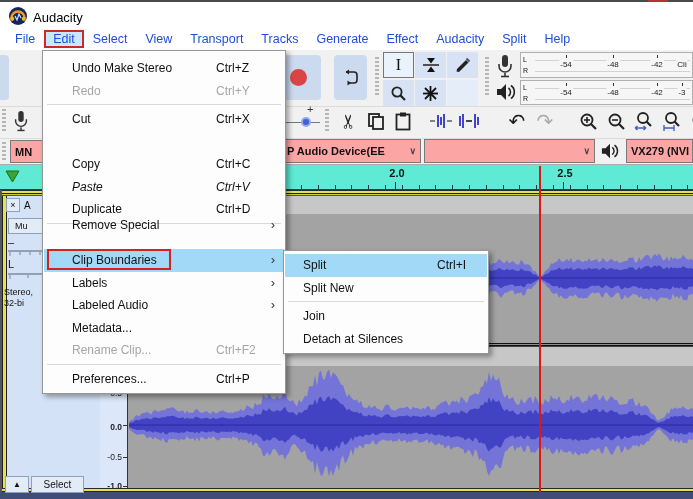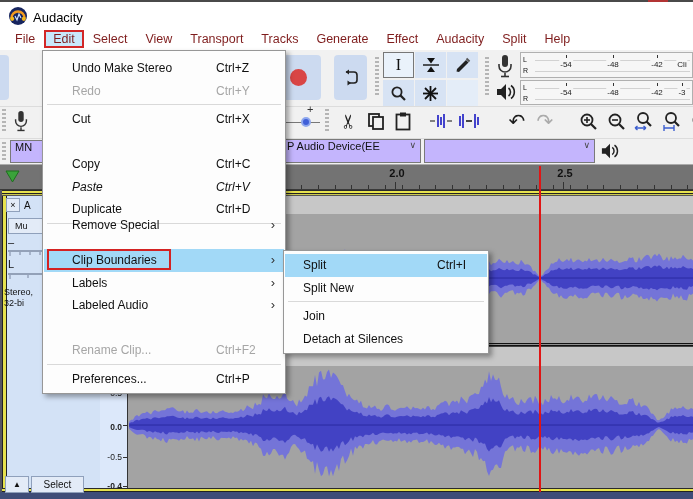--- a/index.html
+++ b/index.html
@@ -7,41 +7,41 @@
        font-family:"Liberation Sans",sans-serif;color:#111;-webkit-font-smoothing:antialiased;}
   .abs{position:absolute;}
   
   #top-strip{left:0;top:0;width:693px;height:2px;background:#4a4a4a;}
   #top-strip-red{left:648px;top:0;width:20px;height:2px;background:#b23434;}
   
   #titlebar{left:0;top:2px;width:693px;height:26px;background:#fff;}
   #app-title{left:33px;top:8px;font-size:13px;color:#000;}
   
   #menubar{left:0;top:28px;width:693px;height:22px;background:#fff;display:flex;align-items:center;padding-left:6px;box-sizing:border-box;}
-  .mb-item{font-size:12.5px;padding:2px 9px;color:#7f1d1d;white-space:nowrap;}
+  .mb-item{font-size:12.5px;padding:2px 9px;color:#1d4ed8;white-space:nowrap;}
   .mb-item.active{background:#c9e8fb;border:2px solid #d22727;padding:0 7px;}
   
   #toolbars{left:0;top:50px;width:693px;height:115px;background:#f1f1f1;}
   .tb-sep-h{background:#dcdcdc;height:1px;}
   .grip{width:4px;background:repeating-linear-gradient(180deg,#b5b5b5 0 2px,transparent 2px 4px);}
   .tb-btn{background:#ccdaf0;border-radius:4px;}
   .tool-cell{width:31px;height:26px;background:#d7e3f4;display:flex;align-items:center;justify-content:center;}
   .tool-cell.sel{background:#eaf2fb;border:1px solid #777;box-sizing:border-box;}
   .ed-btn{width:26px;height:26px;display:flex;align-items:center;justify-content:center;}
   .glyph{font-size:17px;color:#1c1c1c;line-height:1;}
   .glyph.dis{color:#ababab;}
-  .dd{background:#c4b5fd;border:1px solid #7a7a7a;box-sizing:border-box;font-size:11px;display:flex;align-items:flex-start;padding:0 4px;white-space:nowrap;overflow:hidden;}
+  .dd{background:#fca5a5;border:1px solid #7a7a7a;box-sizing:border-box;font-size:11px;display:flex;align-items:center;padding:0 4px;white-space:nowrap;overflow:hidden;font-weight:bold;}
   .dd .chev{margin-left:auto;color:#444;font-size:9px;}
   .meter-box{background:#f6f6f6;border:1px solid #b0b0b0;box-sizing:border-box;overflow:hidden;}
   .meter-lr{position:absolute;left:2px;font-size:7px;color:#111;line-height:1;}
   .meter-line{position:absolute;left:14px;right:2px;height:1px;background:#d2d2d2;}
   .meter-num{position:absolute;font-size:8px;color:#222;background:#f6f6f6;padding:0 1px;transform:translateX(-50%);}
   .meter-tick{position:absolute;width:1px;height:3px;background:#333;top:2px;}
   
-  #timeline{left:0;top:165px;width:693px;height:25px;background:#737373;border-bottom:1px solid #3a3a3a;box-sizing:border-box;}
+  #timeline{left:0;top:165px;width:693px;height:25px;background:#5eead4;border-bottom:1px solid #3a3a3a;box-sizing:border-box;}
   .tl-tick{position:absolute;bottom:0;width:1px;height:4px;background:#333;}
   .tl-tick.major{height:7px;}
   .tl-label{position:absolute;top:2px;font-size:11px;font-weight:bold;color:#111;transform:translateX(-50%);}
   
   .band{position:absolute;}
   #panel{left:2px;top:190px;width:98px;height:302px;background:#d3e2f6;}
   #panel-stripe{left:2px;top:190px;width:6px;height:302px;
      background:linear-gradient(90deg,#222 0 1px,#e6e24e 1px 4px,#222 4px 5px,#d3e2f6 5px);}
   #vruler{left:100px;top:190px;width:28px;height:302px;background:#dce8fa;border-right:1px solid #333;box-sizing:border-box;}
   .vr-label{position:absolute;right:5px;font-size:8.5px;color:#222;transform:translateY(-50%);}
@@ -304,20 +304,23 @@
     <span class="chev">∨</span>
   </div>
   <div class="abs dd" style="left:424px;top:139px;width:171px;height:24px">
     <span class="chev">∨</span>
   </div>
   <svg class="abs" style="left:600px;top:142px" width="20" height="18" viewBox="0 0 22 20">
     <path d="M2,7 H6 L11,2 V18 L6,13 H2 Z" fill="#222"></path>
     <path d="M13.5,6 A5,5 0 0 1 13.5,14" fill="none" stroke="#222" stroke-width="1.6"></path>
     <path d="M16,3.5 A8,8 0 0 1 16,16.5" fill="none" stroke="#222" stroke-width="1.6"></path>
   </svg>
+  <div class="abs dd" style="left:626px;top:139px;width:67px;height:24px">
+    <span>VX279 (NVI</span>
+  </div>
 
   <div class="abs" id="timeline">
     <svg class="abs" style="left:5px;top:5px" width="15" height="13" viewBox="0 0 15 13">
       <path d="M1,1 L14,1 L7.5,12 Z" fill="#3aa33a" stroke="#1f6f1f" stroke-width="1"></path>
     </svg>
   <div class="tl-tick" style="left: 133px;"></div>
       <div class="tl-tick" style="left: 149.8px;"></div>
       <div class="tl-tick" style="left: 166.6px;"></div>
       <div class="tl-tick" style="left: 183.4px;"></div>
       <div class="tl-tick" style="left: 200.2px;"></div>
@@ -359,21 +362,21 @@
   <div class="abs" style="left:0;top:190px;width:2px;height:302px;background:#565660"></div>
   <div class="abs" id="panel"></div>
   <div class="abs" id="panel-stripe"></div>
   <div class="abs" id="vruler">
       <span class="vr-label" style="top: 203px;">0.5</span>
       <div class="vr-tick" style="top: 203px;"></div>
       <span class="vr-label b" style="top: 237px;">0.0</span>
       <div class="vr-tick" style="top: 235px;"></div>
       <span class="vr-label" style="top: 267px;">-0.5</span>
       <div class="vr-tick" style="top: 267px;"></div>
-      <span class="vr-label b" style="top: 296px;">-0.4</span>
+      <span class="vr-label b" style="top: 296px;">-1.0</span>
       <div class="vr-tick" style="top: 296px;"></div>
     </div>
 
   <div class="abs" style="left:128px;top:190px;width:565px;height:302px;background:#a3a3a3"></div>
   <div class="abs band stripe-h" style="top:190px;height:6px"></div>
   <div class="abs band" style="left:128px;top:196px;width:565px;height:18px;background:#c7c7c7"></div>
   <svg class="abs" id="wave-upper" style="left:128px;top:214px" width="565" height="129">
       <polygon points="155,48.98270894201007 157,45.97341944221358 159,49.34713632422078 161,49.53120849384071 163,49.11515441340096 165,48.43390806817915 167,50.92732859229831 169,52.62330272933049 171,48.97560887076585 173,51.60955784193799 175,50.339362143318404 177,48.525150168239435 179,49.885366850059945 181,46.07264782019355 183,47.25776076590078 185,48.61424604756894 187,45.6500368194166 189,50.49789120988741 191,46.61725138848989 193,46.96247642992315 195,50.290550829111886 197,50.73950018094154 199,48.12111418204408 201,46.96707804904959 203,48.74155957550816 205,45.37172478706416 207,44.23195072555092 209,43.40192073940318 211,43.31330777275333 213,41.99529792005606 215,36.68283698883354 217,35.444753683755174 219,41.87145115822554 221,41.392739826855085 223,46.394690895114095 225,48.55959369522118 227,48.52837691086907 229,47.199535192920955 231,49.5032239678323 233,47.37387728703423 235,51.5370467099916 237,51.70735973289003 239,50.202390718502926 241,44.894310268999504 243,45.65032099797832 245,42.3246365391112 247,38.190440774804344 249,40.58536572655534 251,39.93166210035522 253,44.97511050177459 255,44.205280571371944 257,41.83110379976414 259,42.398314192943744 261,44.979708040582636 263,49.399386885924656 265,49.60392005072863 267,49.911127114050515 269,48.090396476725736 271,47.147328695440315 273,47.43853262505406 275,47.47473197638415 277,46.209767756990516 279,43.65555119109749 281,44.54947262456182 283,44.99647424348931 285,38.43456036511809 287,38.921562693965626 289,39.13354240320566 291,41.318079126003845 293,44.3291550453086 295,43.16913449634171 297,46.984934553278755 299,45.01967388945846 301,46.16924419341477 303,50.627770895835944 305,49.98503131282438 307,51.41588158461157 309,48.5827131281402 311,48.58255605594969 313,47.62829692921278 315,47.60612236938011 317,46.5688474466517 319,47.47706478814486 321,50.841369872657026 323,47.96404835442823 325,46.87795128558936 327,47.827909572110514 329,47.48564649693783 331,50.20981059226415 333,45.94379263106984 335,47.97053542900587 337,49.86595693216301 339,51.73491251868697 341,48.268493419190406 343,47.369383665874835 345,47.051150562658435 347,46.33255777749095 349,47.13986294301134 351,47.85282216667791 353,46.18331526139713 355,48.225585623960015 357,47.18836498004307 359,49.99429182504661 361,47.096757582088465 363,51.146548061019196 365,48.923120440075735 367,49.22801701820893 369,47.82736197463237 371,44.78870249785464 373,46.45335473185247 375,48.485071587937654 377,49.08412791192584 379,46.010368573810204 381,49.2296982988934 383,48.302147540254516 385,47.02279697406986 387,49.36037456396334 389,50.59468233001698 391,50.467171995127224 393,45.74135319195311 395,48.31592946346966 397,50.765260689272836 399,50.17901546453279 401,50.70472307262942 403,52.62245301414388 405,57.15733007923247 407,56.722163827674734 409,59.47569413951784 411,62.16548925040104 413,61.96289122437872 415,60.41481592406705 417,56.935532210925594 419,55.666011859193446 421,54.1323961391559 423,49.13960910108301 425,49.75787892961968 427,48.125703239341036 429,47.784638951375385 431,43.91991793728084 433,47.02441791653726 435,47.90862870169076 437,46.77315816500655 439,45.12202019606694 441,47.135975419057075 443,43.81031397767764 445,48.48568454000808 447,47.42633282174617 449,45.715897404753235 451,45.38214327095821 453,47.056577368994056 455,48.126471073637155 457,46.51541325593344 459,47.47746781678288 461,43.903745460781735 463,47.3682064007225 465,46.39842374930444 467,45.65529460909627 469,45.25437536619529 471,48.51203709125519 473,46.90091884108422 475,43.64142489483757 477,46.43703445546012 479,48.01214686205862 481,46.451338775863874 483,44.71661325345747 485,46.35907224968811 487,47.52531309548945 489,46.49395250273976 491,49.03853379747831 493,48.46545323792259 495,47.6710109336047 497,46.88524764884403 499,47.3659577226758 501,43.39330565251596 503,43.88271689519581 505,43.31661107936017 507,48.13169891833793 509,48.33739527936815 511,43.06195013529155 513,46.94753119073445 515,44.27720552154295 517,42.04785039999038 519,40.68371560987569 521,41.525076765194534 523,45.40946066922508 525,41.85266400473887 527,39.946888846616076 529,42.16911832841672 531,39.5675237127929 533,42.025636334937744 535,46.49433066731934 537,45.87242698426209 539,42.4520905743829 541,47.40976557307994 543,42.22148111576345 545,45.498279581468836 547,43.3369666352516 549,45.61153835390657 551,44.45541146149672 553,44.5774620661784 555,40.85067773913578 557,43.27645806229404 559,45.25387456911926 561,45.747421003422595 563,44.7436881675105 565,46.4529129596427 565,79.62456813036557 563,81.1158992657707 561,80.05958774772103 559,86.50482978547147 557,86.111889651824 555,85.72885815771949 553,81.13485782944747 551,84.86697394386866 549,81.94371234979332 547,83.85640708503001 545,79.47657601352218 543,85.4581738713053 541,85.72396496696979 539,83.7045646423366 537,84.04959572000755 535,83.68880665798224 533,83.25497652580212 531,84.73771243053523 529,87.61025965779861 527,85.3372274837492 525,85.11899326871931 523,82.51220556139126 521,86.49991167327389 519,84.10732777358182 517,84.89836781427215 515,85.04523781465986 513,81.6833371915156 511,83.95729328936432 509,80.74412080683801 507,80.52991260091653 505,79.43904230392259 503,81.83865411229078 501,83.3744622696666 499,83.90638402806093 497,81.12228618478551 495,85.04486151638065 493,85.48459919716223 491,78.96675073575462 489,78.80693600393343 487,80.5749684680546 485,83.05988424635842 483,83.67795317790927 481,81.39867056470935 479,78.64584264553166 477,78.66286975105274 475,83.41457538349573 473,82.16369885326654 471,78.58618165188422 469,78.74081011024649 467,79.50271083081904 465,78.5967340182046 463,79.24122324734694 461,81.84679694270436 459,84.29742007643682 457,84.12393799298059 455,84.85027196255848 453,83.48143270254991 451,84.46716866026819 449,82.49230856508855 447,80.1856304496184 445,82.72425414354936 443,81.49484911031378 441,82.2659542510801 439,84.68671508225194 437,84.77079542531666 435,84.0514648570302 433,81.21971766831307 431,83.85370154025847 429,79.08142142783332 427,79.75385125500324 425,79.83645875600621 423,77.75589297592931 421,73.85553716615075 419,73.00442037883029 417,69.71041987302341 415,68.46591845690087 413,66.02077190721454 411,65.9305589607358 409,68.4591165042445 407,70.9611806461215 405,72.70731591116824 403,75.40616553880487 401,74.40633110431897 399,75.13265261732988 397,80.6621695032969 395,81.64094523926323 393,78.22684937189445 391,79.47261079093758 389,78.68002760224988 387,80.93289269951377 385,76.29456175420745 383,76.42635747287873 381,77.18084139289962 379,78.73748090828303 377,78.69098799360799 375,81.33987623792724 373,83.76914630430377 371,81.39947713034275 369,78.13701028260577 367,77.08680379297365 365,77.27017162964847 363,77.3400236304005 361,79.99333046920991 359,79.64217456511423 357,77.17527206685239 355,78.91892973890528 353,79.37402728021964 351,82.31933804766275 349,78.59254388033587 347,77.16178358411271 345,81.78526627657644 343,79.73046433505334 341,77.76424613282911 339,79.21529741843332 337,81.34012922119851 335,78.56830645264068 333,79.10210269286247 331,78.34381781893796 329,78.70592705937533 327,79.80224455349612 325,79.84976810891607 323,81.62620884930345 321,78.28514266574922 319,78.82335832781388 317,80.99837479733765 315,78.19743808386764 313,78.86117235955788 311,77.45088510879137 309,79.88245490191935 307,80.72910392812841 305,79.79274055575098 303,78.54777519241185 301,81.77335102316916 299,78.44612889668718 297,81.60209008681832 295,84.4965416115388 293,86.18339404080737 291,89.15516418593492 289,85.4428692922294 287,86.64413415924733 285,84.95523952957709 283,86.31924703108118 281,82.52881166818946 279,83.7390324721389 277,79.48073971702087 275,79.30489450059974 273,80.17096543992955 271,77.32531737559917 269,80.65517551640545 267,79.6728174301718 265,80.41581832866054 263,77.89444963537967 261,79.18429916755328 259,80.32880334660504 257,81.3449397246724 255,82.05903184781533 253,84.99001420959272 251,88.45454950776758 249,92.39755456830486 247,89.43158244541094 245,81.89889040587147 243,83.40799332436627 241,82.6694241589047 239,79.83118542944017 237,77.49734956943198 235,80.59397683828303 233,78.23691843220355 231,77.83077658573502 229,79.75333814510968 227,77.57151160739086 225,82.61755264478262 223,78.97007555717708 221,86.44782003205775 219,92.02551334734474 217,96.78708978683873 215,85.08132902863323 213,82.67653177618757 211,85.34460493828166 209,80.55408237805068 207,81.37530632430253 205,82.16875311957187 203,78.57258369010891 201,79.8572179443897 199,76.32768996039393 197,76.22132263581594 195,78.84284574718723 193,80.10783981082446 191,78.8108902252377 189,76.90261287416833 187,81.88620902450576 185,78.28049228266129 183,80.15352229261477 181,80.03530036314484 179,80.74769219725393 177,77.40297599310941 175,78.314445613068 173,79.26989784436813 171,78.0633299034199 169,77.59132987702264 167,75.77501473148523 165,76.01927790078746 163,77.75018447842668 161,80.58297229009142 159,80.57351273730671 157,81.90565515227414 155,78.44727816941682" fill="#7474d8"></polygon>
       <polygon points="155,56.19100864984524 157,54.62617810995106 159,56.380510888594806 161,56.47622841679717 163,56.2598802949685 165,55.90563219545316 167,57.20221086799512 169,58.084117419251854 171,56.18731661279824 173,57.556970077807755 175,56.89646831452557 177,55.953078087484506 179,56.66039076203117 181,54.67777686650065 183,55.29403559826841 185,55.99940794473585 187,54.45801914609663 189,56.978903429141454 191,54.96097072201475 193,55.14048774356004 195,56.87108643113818 197,57.1045400940896 199,55.74297937466292 201,55.142880585505786 203,56.06561097926424 205,54.31329688927336 207,53.72061437728648 209,53.28899878448965 211,53.24292004183173 213,52.55755491842915 215,49.79507523419345 217,49.15127191555269 219,52.49315460227728 221,52.24422470996464 223,54.84523926545933 225,55.97098872151501 227,55.954755993651915 229,55.2637583003189 231,56.461676463272795 233,55.354416189257805 235,57.51926428919563 237,57.60782706110282 239,56.82524317362152 241,54.06504133987974 243,54.45816691894873 245,52.72881100033782 247,50.579029202898255 249,51.82439017780878 251,51.48446429218471 253,54.10705746092279 255,53.70674589711341 257,52.472173975877354 259,52.767123380330744 261,54.10944818110297 263,56.40768118068082 265,56.51403842637889 267,56.67378609930627 269,55.727006167897386 271,55.236610921628966 273,55.38803696502811 275,55.40686062771976 277,54.749079233635065 279,53.42088661937069 281,53.88572576477215 283,54.11816660661444 285,50.7059713898614 287,50.959212600862124 289,51.06944204966695 291,52.205401145522 293,53.771160623560476 295,53.16794993809769 297,55.15216596770495 299,54.1302304225184 301,54.72800698057568 303,57.04644086583469 305,56.71221628266868 307,57.456258423998015 309,55.9830108266329 311,55.982929149093835 313,55.486714403190646 315,55.47518363207766 317,54.935800672258885 319,55.40807368983533 321,57.15751233378165 323,55.66130514430268 325,55.096534668506465 327,55.59051297749747 329,55.41253617840767 331,56.829101507977356 333,54.610772168156316 335,55.66467842308305 337,56.65029760472476 339,57.62215450971722 341,55.819616577979005 343,55.35207950625491 345,55.18659829258239 347,54.81293004429529 349,55.23272873036589 351,55.60346752667252 353,54.7353239359265 355,55.79730452445921 357,55.257949789622394 359,56.71703174902424 361,55.210313942686 363,57.31620499172998 365,56.160022628839386 367,56.31856884946865 369,55.59022822680883 371,54.01012529888442 373,54.87574446056328 375,55.932237225727576 377,56.24374651420144 379,54.64539165838131 381,56.31944311542457 383,55.83711672093235 385,55.171854426516326 387,56.38739477326094 389,57.02923481160883 391,56.96292943746616 393,54.505503659815616 395,55.84428332100422 397,57.11793555842188 399,56.81308804155705 401,57.0864559977673 403,58.08367556735482 405,60.441811641200886 407,60.21552519039086 409,61.64736095254928 411,63.04605441020854 413,62.940703436676934 415,62.135704280514865 417,60.326476749681305 419,59.66632616678059 421,58.86884599236107 423,56.272596732563166 425,56.59409704340223 427,55.74536568445734 429,55.5680122547152 431,53.558357327386034 433,55.172697316599375 435,55.632486924879196 437,55.04204224580341 439,54.18345050195481 441,55.230707217909675 443,53.50136326839237 445,55.9325559608042 447,55.38169306730801 449,54.49226665047168 451,54.31871450089827 453,55.18942023187691 455,55.74576495829132 457,54.90801489308539 459,55.408283264727096 461,53.5499476396065 463,55.3514673283757 465,54.84718034963831 467,54.46075319673007 469,54.25227519042155 471,55.9462592874527 473,55.1084777973638 475,53.41354094531554 477,54.867257916839264 479,55.68631636827048 481,54.874696163449215 483,53.972638891797885 485,54.82671756983782 487,55.43316280965451 489,54.89685530142467 491,56.22003757468872 493,55.92203568371974 495,55.508925685474445 497,55.10032877739889 499,55.35029801579142 501,53.2845189393083 503,53.539012785501825 505,53.244637761267285 507,55.748483437535725 509,55.85544554527144 511,53.11221407035161 513,55.132716219181916 515,53.74414687120233 517,52.584882207994994 519,51.875532117135364 521,52.31303991790116 523,54.332919547997044 525,52.48338528246421 527,51.49238220024036 529,52.64794153077669 531,51.29511233065231 533,52.573330894167626 535,54.897051947006055 537,54.57366203181629 539,52.795087098679105 541,55.373078098001564 543,52.67517018019699 545,54.37910538236379 547,53.255222650330836 549,54.43799994403142 551,53.8368139599783 553,53.900280274412765 555,51.962352424350605 557,53.2237581923929 559,54.252014775942015 561,54.50865892177975 563,53.98671784710546 565,54.87551473901421 565,72.1247754277901 563,72.90026761820076 561,72.35098562881494 559,75.70251148844517 557,75.49818261894848 555,75.29900624201413 553,72.91012607131267 551,74.8508264508117 549,73.33073042189253 547,74.32533168421561 545,72.04781952703154 543,75.15825041307876 541,75.2964617828243 539,74.24637361401503 537,74.42578977440392 535,74.23817946215077 533,74.0125877934171 531,74.78361046387832 529,76.27733502205528 527,75.09535829154959 525,74.98187649973404 523,73.62634689192346 521,75.69995407010242 519,74.45581044226255 517,74.86715126342152 515,74.94352366362313 513,73.19533533958811 511,74.37779251046945 509,72.70694281955576 507,72.5955545524766 505,72.02830199803975 503,73.2761001383912 501,74.07472038022664 499,74.35131969459168 497,72.90358881608847 495,74.94332798851794 493,75.17199158252436 491,71.7827103825924 489,71.69960672204539 487,72.6189836033884 485,73.91113980810638 483,74.23253565251282 481,73.04730869364886 479,71.61583817567646 477,71.62469227054743 475,74.09557919941778 473,73.4451234036986 471,71.58481445897979 469,71.66522125732817 467,72.0614096320259 465,71.5903016894664 463,71.9254360886204 461,73.28033441020627 459,74.55465843974716 457,74.4644477563499 455,74.84214142053041 453,74.13034500532596 451,74.64292770333945 449,73.61600045384604 447,72.41652783380157 445,73.73661215464567 443,73.09732153736317 441,73.49829621056166 439,74.757091842771 437,74.80081362116466 435,74.4267617256557 433,72.9542531875228 431,74.3239248009344 429,71.84233914247332 427,72.19200265260169 425,72.23495855312322 423,71.15306434748324 421,69.12487932639839 419,68.68229859699174 417,66.96941833397217 415,66.32227759758845 413,65.05080139175156 411,65.00389065958261 409,66.31874058220714 407,67.61981393598317 405,68.52780427380748 403,69.93120608017853 401,69.41129217424586 399,69.78897936101154 397,72.66432814171439 395,73.17329152441688 393,71.39796167338511 391,72.04575761128754 389,71.63361435316993 387,72.80510420374716 385,70.39317211218787 383,70.46170588589695 381,70.85403752430781 379,71.66349007230718 377,71.63931375667616 375,73.01673564372217 373,74.27995607823797 371,73.04772810777823 369,71.351245346955 367,70.8051379723463 365,70.9004892474172 363,70.93681228780827 361,72.31653184398915 359,72.1339307738594 357,70.85114147476324 355,71.75784346423075 353,71.99449418571422 351,73.52605578478463 349,71.58812281777465 347,70.8441274637386 345,73.24833846381975 343,72.17984145422774 341,71.15740798907113 339,71.91195465758533 337,73.01686719502322 335,71.57551935537316 333,71.85309340028849 331,71.45878526584774 329,71.64708207087517 327,72.21716716781799 325,72.24187941663635 323,73.16562860163779 321,71.4282741861896 319,71.70814633046322 317,72.83915489461558 315,71.38266780361117 313,71.7278096269701 311,70.99446025657151 309,72.25887654899806 307,72.69913404262678 305,72.21222508899051 303,71.56484310005416 301,73.24214253204796 299,71.51198702627734 297,73.15308684514552 295,74.65820163800018 293,75.53536490121982 291,77.08068537668615 289,75.1502920319593 287,75.77494976280862 285,74.89672455538009 283,75.60600845616221 281,73.63498206745852 279,74.26429688551222 277,72.04998465285085 275,71.95854514031187 273,72.40890202876336 271,70.92916503531157 269,72.66069126853084 267,72.14986506368933 265,72.53622553090348 263,71.22511381039743 261,71.8958355671277 259,72.49097774023463 257,73.01936865682964 255,73.39069656086397 253,74.91480738898821 251,76.71636574403914 249,78.76672837551853 247,77.22442287161368 245,73.30742301105317 243,74.09215652867046 241,73.70810056263045 239,72.23221642330888 237,71.01862177610462 235,72.62886795590718 233,71.40319758474584 231,71.19200382458222 229,72.19173583545704 227,71.05718603584324 225,73.68112737528696 223,71.78443928973209 221,75.67286641667003 219,78.57326694061926 217,81.04928668915615 215,74.96229109488928 213,73.71179652361754 211,75.09919456790647 209,72.60812283658636 207,73.03515928863732 205,73.44775162217738 203,71.57774351885664 201,72.24575333108265 199,70.41039877940484 197,70.3550877706243 195,71.71827978853736 193,72.37607670162872 191,71.7016629171236 189,70.70935869456753 187,73.300828692743 185,71.42585598698386 183,72.39983159215969 181,72.33835618883532 179,72.70879994257204 177,70.9695475164169 175,71.44351171879536 173,71.94034687907143 171,71.31293154977834 169,71.06749153605178 167,70.12300766037232 165,70.25002450840948 163,71.15009592878188 161,72.62314559084753 159,72.6182266233995 157,73.31094067918255 155,71.51258464809675" fill="#4242c4"></polygon>
       <line x1="155" x2="565" y1="64" y2="64" stroke="#1b1b8a" stroke-width="1" opacity="0.6"></line>
@@ -464,20 +467,23 @@
         <div class="red-inner"></div>
       </div>
       <div class="menu-item" style="top: 220.5px;">
         <span class="mi-label">Labels</span>
         <span class="mi-arrow">›</span>
       </div>
       <div class="menu-item" style="top: 243px;">
         <span class="mi-label">Labeled Audio</span>
         <span class="mi-arrow">›</span>
       </div>
+      <div class="menu-item" style="top: 265.5px;">
+        <span class="mi-label">Metadata...</span>
+      </div>
       <div class="menu-item disabled" style="top: 288px;">
         <span class="mi-label">Rename Clip...</span>
         <span class="mi-sc">Ctrl+F2</span>
       </div>
       <div class="menu-sep" style="top: 312.5px;"></div>
       <div class="menu-item" style="top: 316.5px;">
         <span class="mi-label">Preferences...</span>
         <span class="mi-sc">Ctrl+P</span>
       </div>
     </div>

